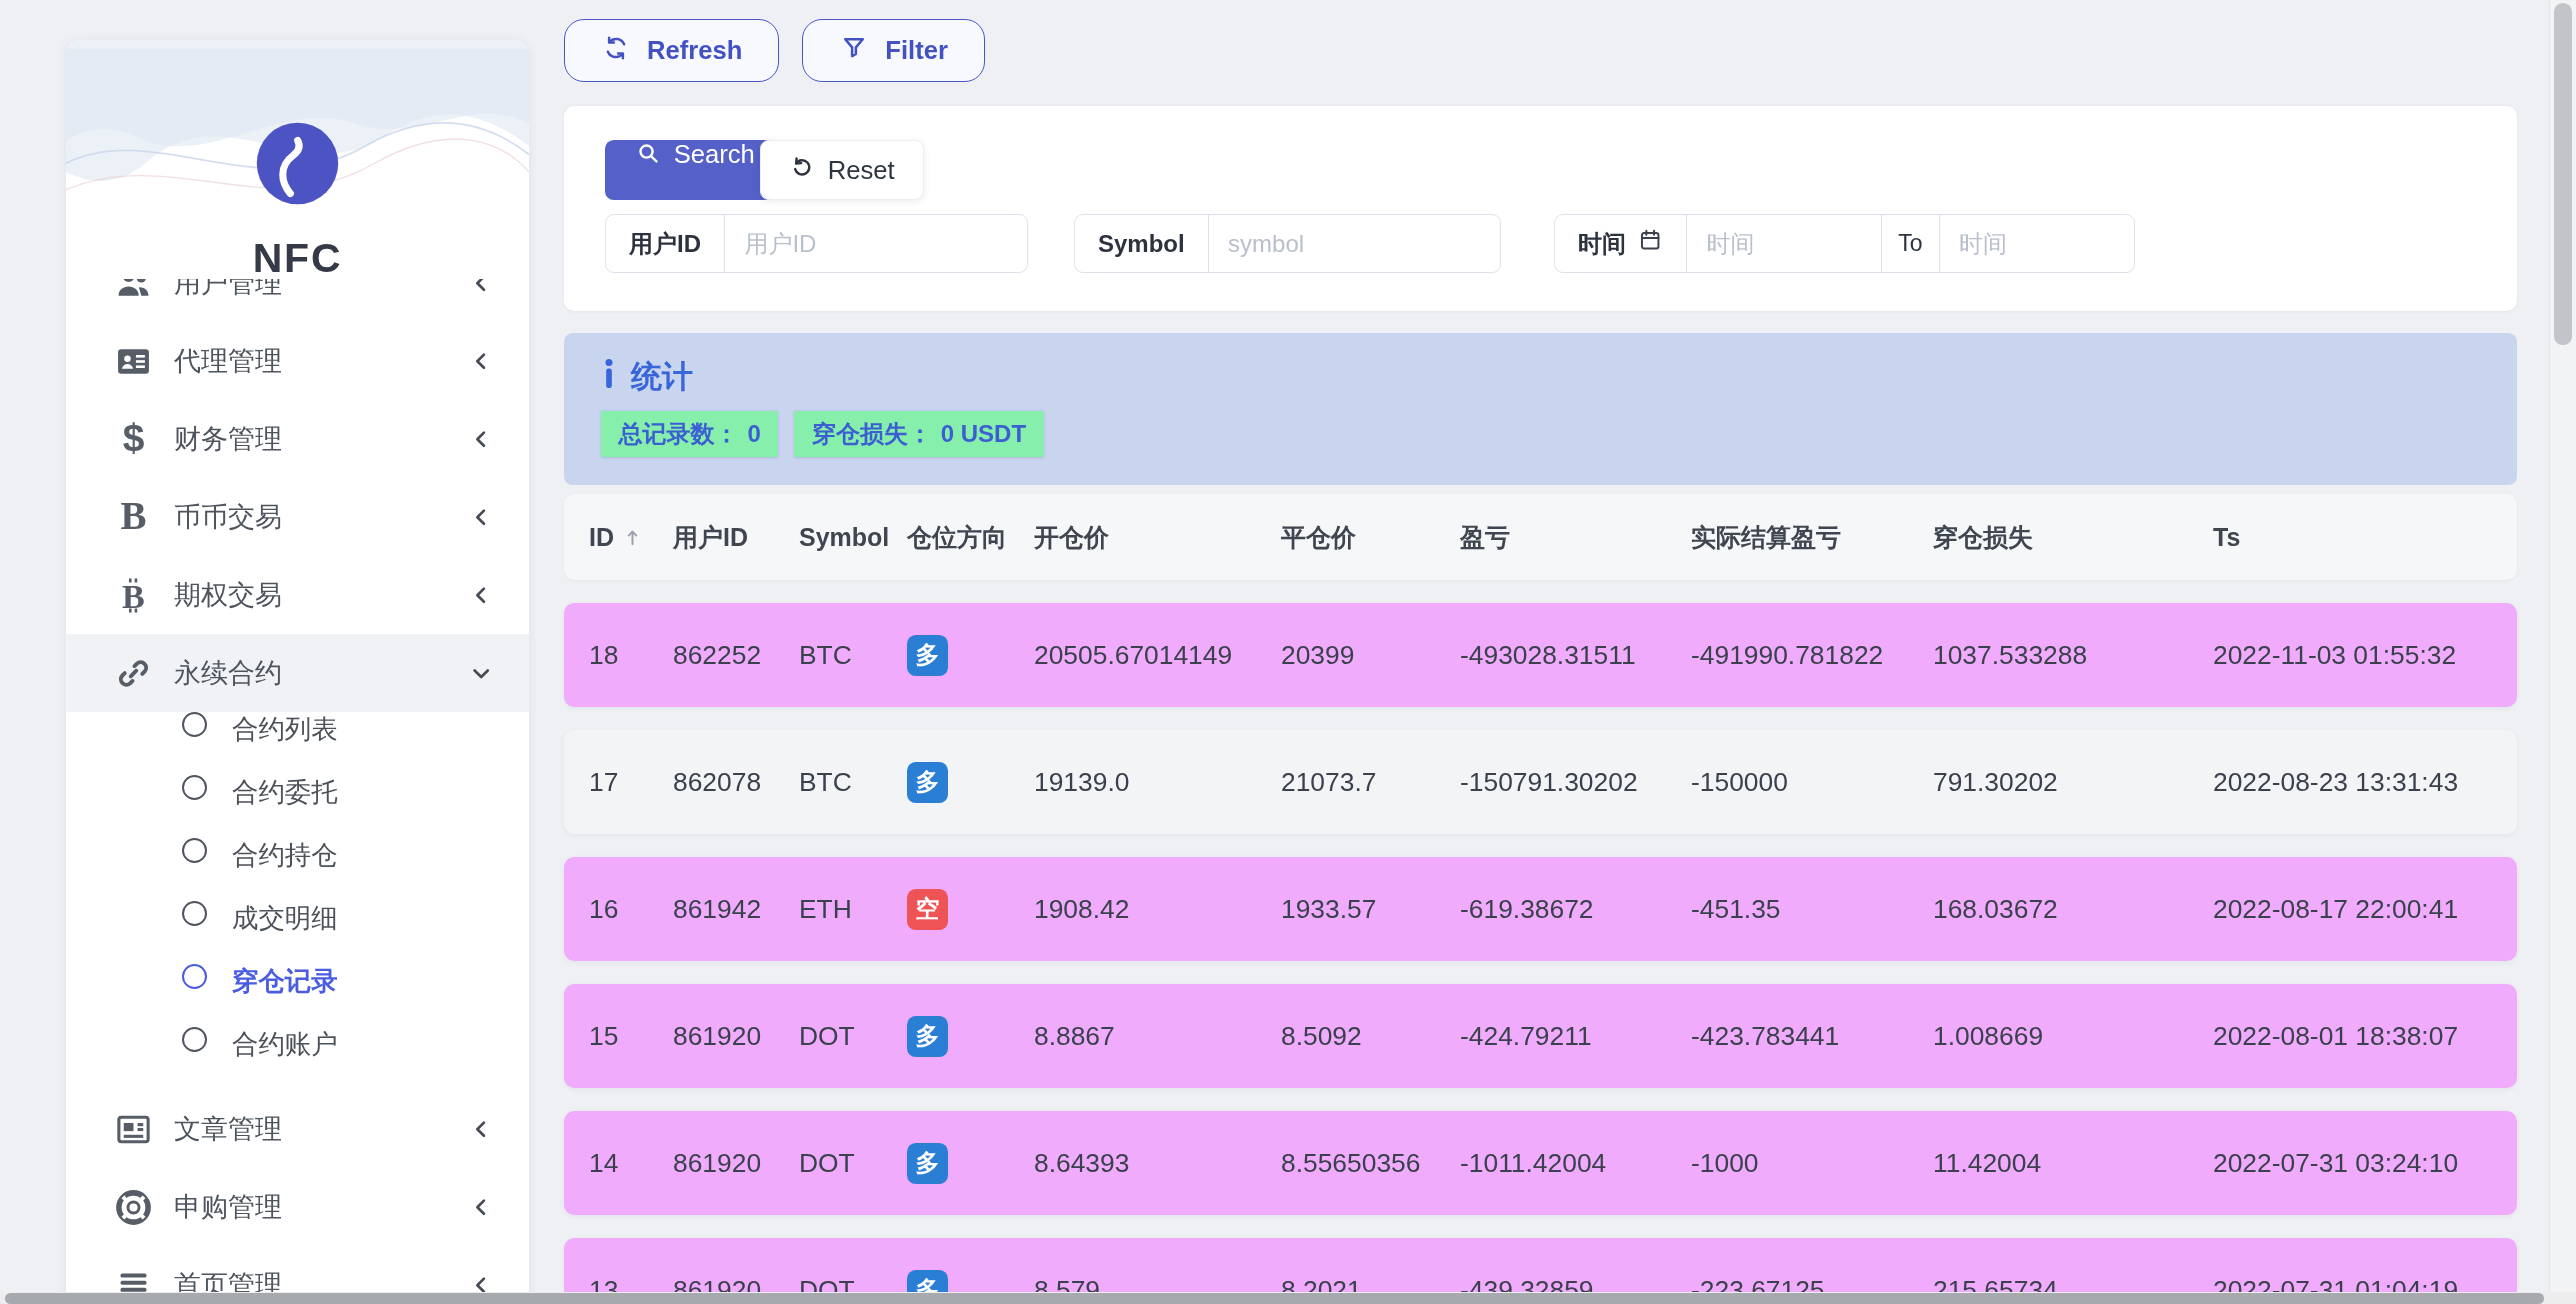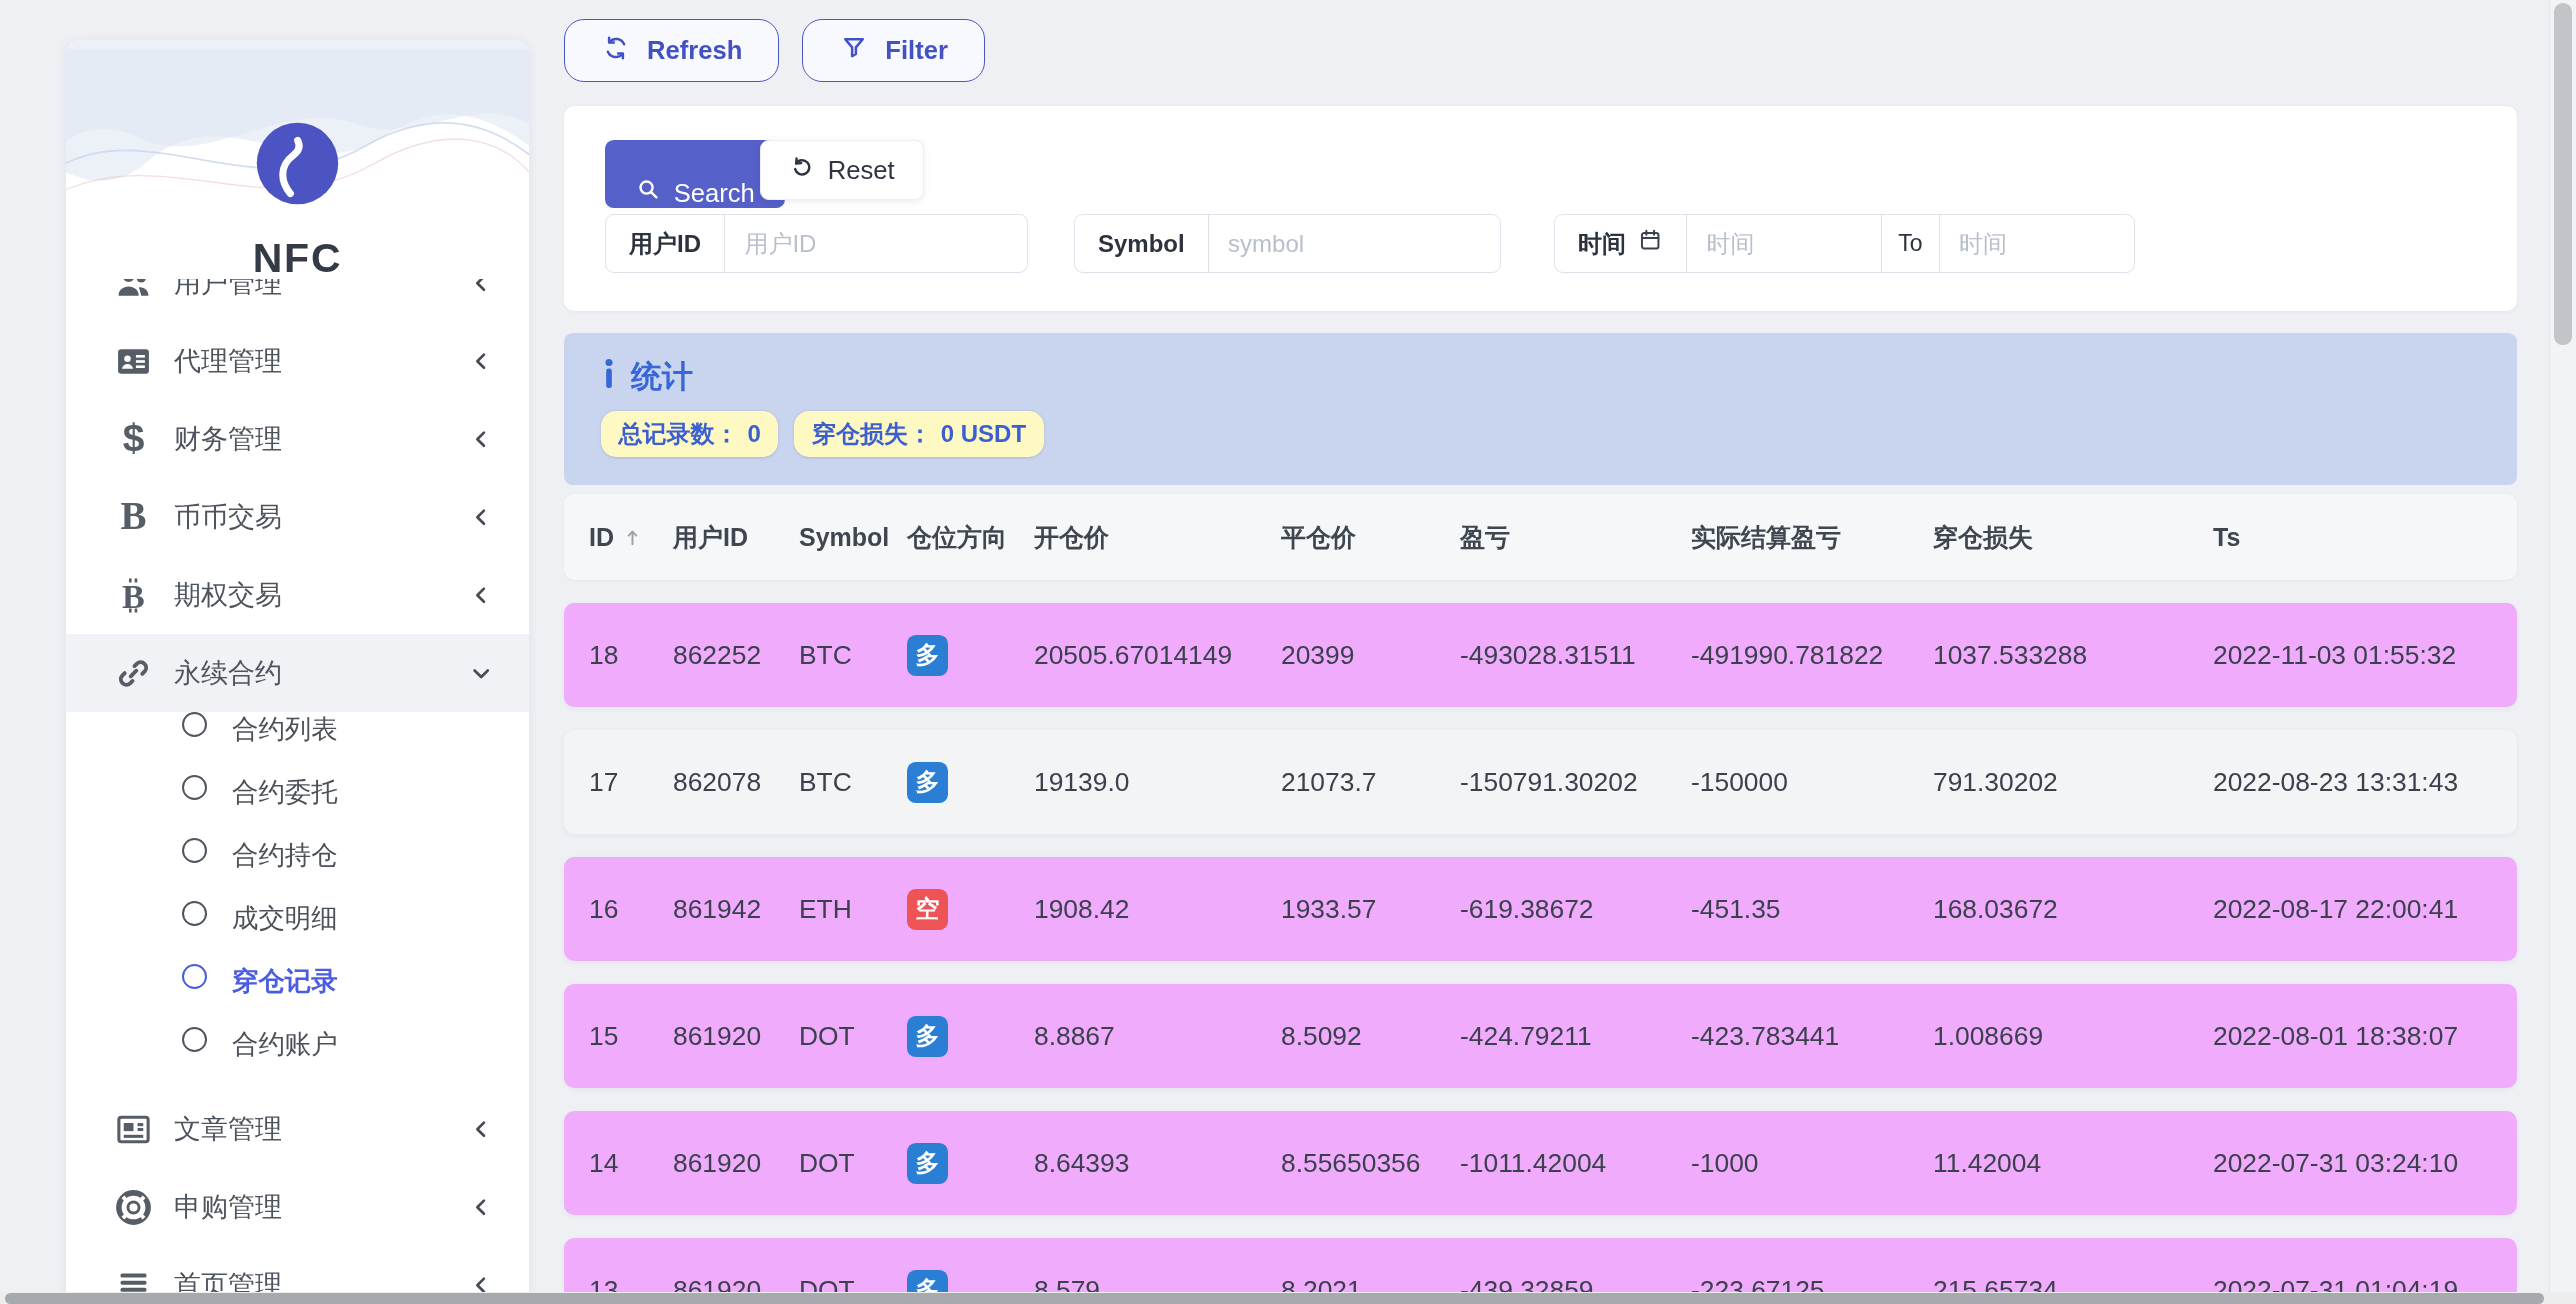--- a/index.html
+++ b/index.html
@@ -34,21 +34,21 @@
   .sub-item.active .bullet{border-color:#4a5ce0}
   
   .main{position:absolute;left:564px;top:0;width:1953px}
   .toolbar{position:absolute;left:0;top:19.4px;display:flex;gap:23px}
   .btn-outline{display:inline-flex;align-items:center;gap:16px;height:63px;padding:0 36px;
     border:1.8px solid #4956c5;border-radius:20px;background:#f7f9ff;color:#4351c3;
     font-size:25.6px;font-weight:600;box-sizing:border-box;cursor:pointer}
   .btn-outline svg{width:30px;height:30px}
   .search-card{position:absolute;left:0;top:106px;width:1953px;height:205px;background:#fff;border-radius:10.6px;
     box-shadow:0 0.9px 3.5px rgba(20,30,60,.05)}
-  .btn-primary{position:absolute;left:41px;top:34px;display:inline-flex;align-items:flex-end;gap:12.3px;height:68px;
+  .btn-primary{position:absolute;left:41px;top:34px;display:inline-flex;align-items:flex-start;gap:12.3px;height:60px;
     padding:0 30px;background:#5560c8;border:none;border-radius:8.8px;color:#fff;font-size:25.6px;cursor:pointer;
     font-family:inherit}
   .btn-primary svg{width:26.4px;height:26.4px}
   .btn-plain{position:absolute;left:196px;top:34px;display:inline-flex;align-items:center;gap:12.3px;height:60px;
     padding:0 28px;background:#fff;border:0.9px solid #eceef4;border-radius:8.8px;color:#2f3540;font-size:25.6px;
     box-shadow:0 1.8px 7px rgba(25,35,70,.08);cursor:pointer;font-family:inherit}
   .btn-plain svg{width:26.4px;height:26.4px}
   .fgroup{position:absolute;top:108px;height:59px;display:flex;align-items:stretch;background:#fff;
     border:0.9px solid #dce1ea;border-radius:8.8px;box-sizing:border-box;overflow:hidden}
   .fg1{left:41px;width:423px}
@@ -60,21 +60,21 @@
   .fgroup input{border:none;outline:none;min-width:0;flex:1;font-size:24px;padding:0 19.4px;color:#333a45;background:transparent;font-family:inherit}
   .fgroup input::placeholder{color:#b9c0cb}
   .to-cell{display:flex;align-items:center;padding:0 16px;border-left:0.9px solid #dce1ea;border-right:0.9px solid #dce1ea;
     font-size:23px;color:#2c323e;font-weight:400}
   
   .stats{position:absolute;left:0;top:333px;width:1953px;height:152px;background:#c9d4ee;border-radius:8.8px;box-sizing:border-box}
   .stats-title{position:absolute;left:37px;top:23px;display:flex;align-items:center;gap:14px;
     font-size:31px;font-weight:bold;color:#3766d8}
   .stats-title svg{width:16px;height:30px}
   .chips{position:absolute;left:37px;top:78px;display:flex;gap:16px}
-  .chip{display:inline-flex;align-items:center;gap:8.8px;background:#fef9c3;border-radius:15px;padding:7px 17.6px;
+  .chip{display:inline-flex;align-items:center;gap:8.8px;background:#86efac;border-radius:2px;padding:7px 17.6px;
     font-size:24px;color:#3b5fd3;font-weight:600;box-shadow:0 0.9px 2.6px rgba(40,60,120,.18)}
   
   .thead{position:absolute;left:0;top:494px;width:1953px;height:86px;background:#f6f7f9;border-radius:10.6px;
     display:grid;grid-template-columns:84px 126px 108px 127px 247px 179px 231px 242px 280px auto;
     align-items:center;box-shadow:0 0.9px 2.6px rgba(20,30,60,.04)}
   .hcell{padding-left:25px;font-size:25px;font-weight:bold;color:#3f4650;display:flex;align-items:center;gap:7px;white-space:nowrap}
   .hcell .sort{width:23px;height:23px;color:#9aa1ab}
   .hcell .sort svg{width:100%;height:100%}
   .rows{position:absolute;left:0;top:603px;width:1953px;display:flex;flex-direction:column;gap:23px}
   .trow{height:104px;background:#f0abfc;border-radius:10.6px;flex:none;

